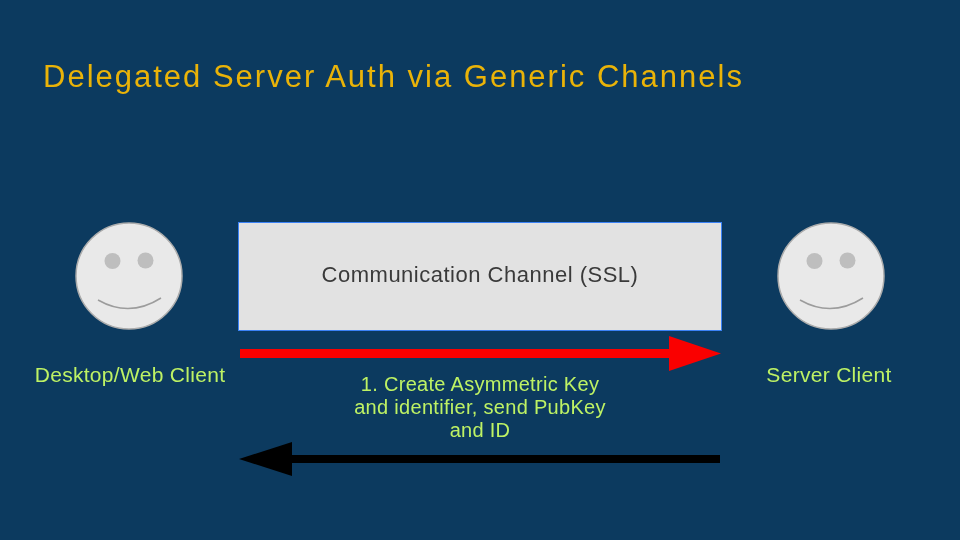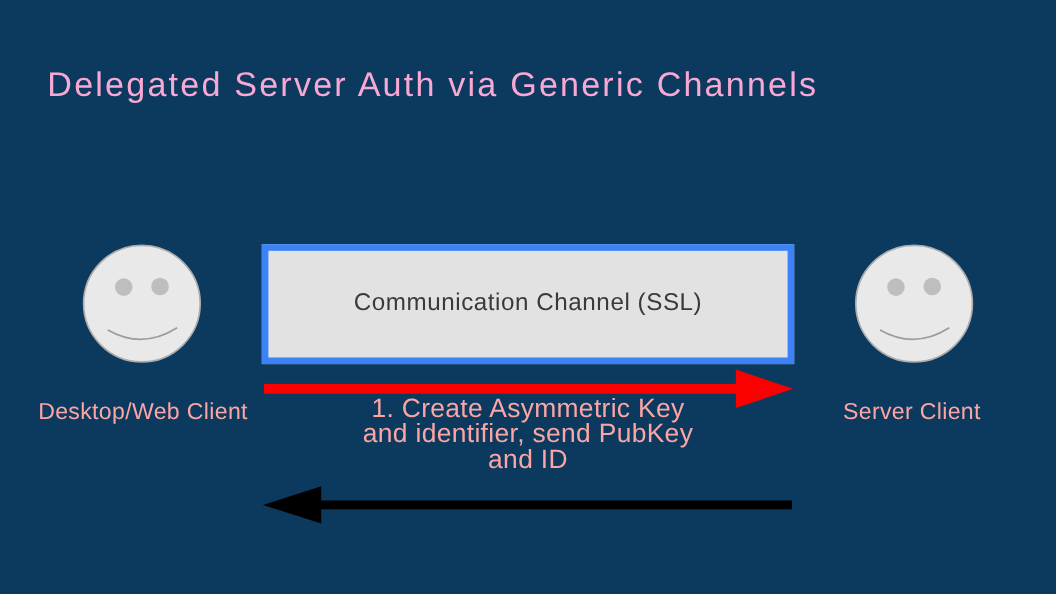--- a/index.html
+++ b/index.html
@@ -14,69 +14,69 @@
     overflow: hidden;
   }
 
   .title {
     position: absolute;
     left: 43px;
     top: 59px;
     font-size: 31px;
     font-weight: 400;
     letter-spacing: 2px;
-    color: #f9a8d4;
+    color: #eab308;
     white-space: nowrap;
   }
 
   .face {
     position: absolute;
     top: 221px;
     width: 110px;
     height: 110px;
   }
   .face-left  { left: 74px; }
   .face-right { left: 776px; }
 
   .channel-box {
     position: absolute;
     left: 238px;
     top: 222px;
     width: 484px;
     height: 109px;
     background: #E2E2E2;
-    border: 6px solid #3b82f6;
+    border: 1px solid #3b82f6;
     display: flex;
     align-items: center;
     justify-content: center;
     padding-bottom: 4px;
   }
   .channel-box span {
     font-size: 22px;
     letter-spacing: 0.5px;
     color: #3A3A3A;
     white-space: nowrap;
   }
 
   .arrow { position: absolute; display: block; }
   .arrow-step1 { left: 237px; top: 334px; width: 486px; height: 39px; }
   .arrow-step2 { left: 237px; top: 440px; width: 486px; height: 38px; }
 
   .label {
     position: absolute;
-    color: #fca5a5;
+    color: #bef264;
     font-size: 21px;
     letter-spacing: 0.3px;
     text-align: center;
   }
   .actor-left  { left: 10px;  top: 363px; width: 240px; }
   .actor-right { left: 729px; top: 363px; width: 200px; }
   .step1-label {
-    left: 280px; top: 360px; width: 400px;
-    font-size: 24px; line-height: 23px;
+    left: 280px; top: 373px; width: 400px;
+    font-size: 20px; line-height: 23px;
     white-space: pre-line;
   }
   .step2-label { left: 327px; top: 483px; width: 300px; }
 </style>
 </head>
 <body>
 
 <div class="slide">
 
   <div class="title">Delegated Server Auth via Generic Channels</div>

